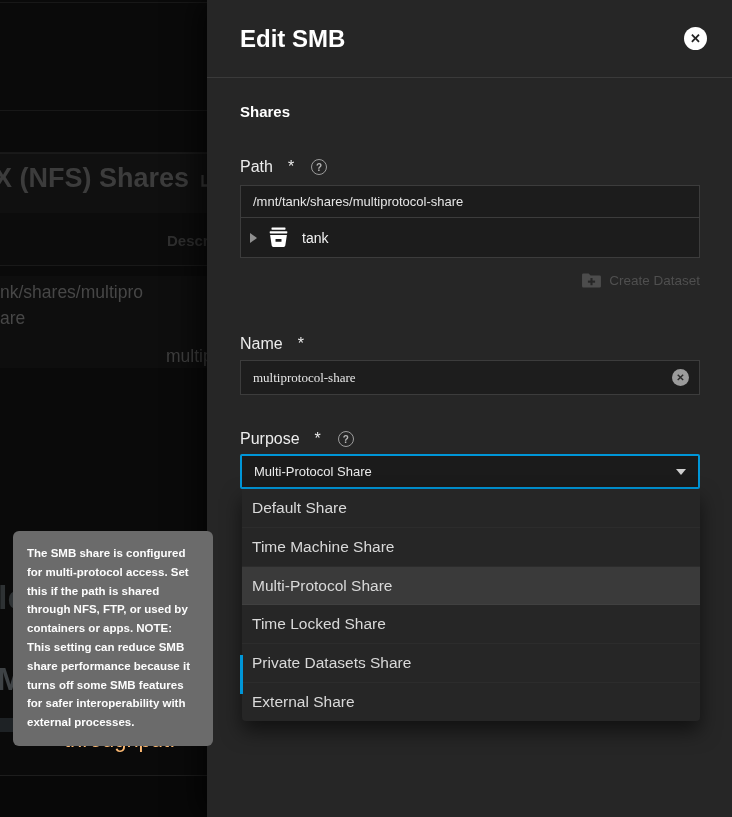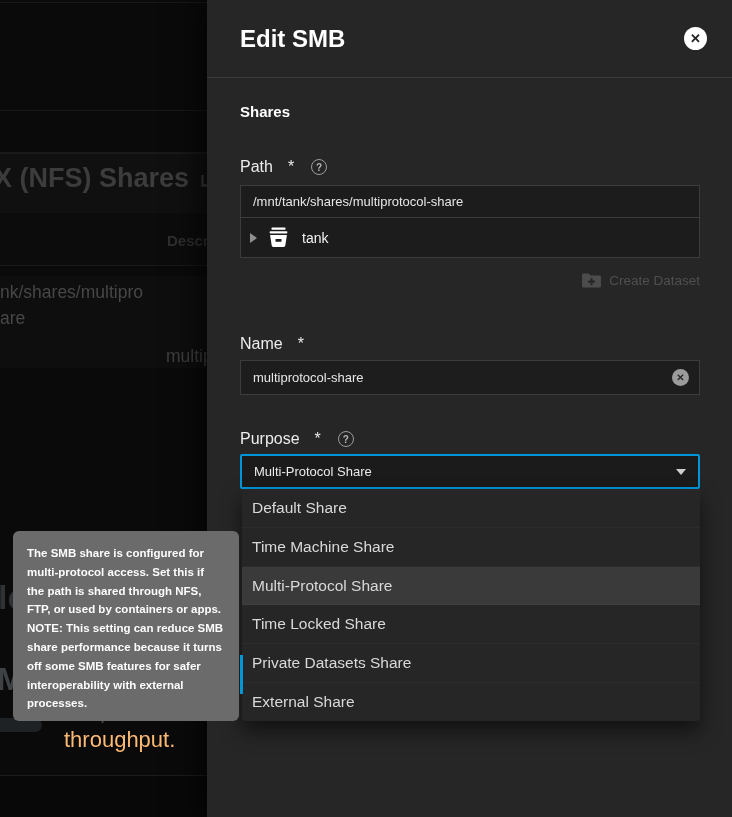--- a/index.html
+++ b/index.html
@@ -21,22 +21,22 @@
   .frag-lg1 { position:absolute; left:-2px; top:578px; font-size:34px; font-weight:700; color:#2e3234; }
   .frag-lg2 { position:absolute; left:-3px; top:661px; font-size:32px; font-weight:700; color:#3e4245; }
   .bg-dim1 { position:absolute; left:57px; top:664px; font-size:20px; color:#34383b; white-space:nowrap; }
   .bg-dim2 { position:absolute; left:57px; top:700px; font-size:20.5px; color:#42474b; white-space:nowrap; }
   .bg-dim3 { position:absolute; left:64px; top:727px; font-size:22px; color:#fdba74; white-space:nowrap; }
   .bg-pill { position:absolute; left:-14px; top:718px; width:56px; height:14px; border-radius:8px; background:#1e2225; }
   .bg-footer { position:absolute; left:0; top:775px; width:207px; height:42px; background:#080808; border-top:1px solid #1d1d1d; }
   .ext-ico svg { display:block; }
 
   
-  .tooltip { position:absolute; left:13px; top:531px; width:226px; z-index:30;
-    background:#6b6b6b; border-radius:6px; padding:13px 15px 8px 14px;
+  .tooltip { position:absolute; left:13px; top:531px; width:200px; z-index:30;
+    background:#6b6b6b; border-radius:6px; padding:13px 15px 14px 14px;
     color:#fdfdfd; font-size:11.5px; font-weight:700; line-height:18.8px; }
 
   
   .panel { position:absolute; left:207px; top:0; width:525px; height:817px; z-index:10;
     background:#262626; box-shadow:-10px 0 26px rgba(0,0,0,0.6); color:#e8e8e8; }
   .panel-header { height:78px; border-bottom:1px solid #3a3a3a; display:flex; align-items:center;
     padding:0 25px 0 33px;gap:41px; }
   .panel-title { font-size:24px; font-weight:700; color:#fff; flex:1; }
   .close-btn { width:23px; height:23px; border-radius:50%; background:#fff; color:#222;
     display:flex; align-items:center; justify-content:center; font-size:13px; font-weight:700; cursor:pointer; }
@@ -55,21 +55,21 @@
   .tree-row { height:39px; display:flex; align-items:center; padding-left:9px; gap:9px; cursor:pointer; }
   .tree-caret { width:0; height:0; border-left:7px solid #8f8f8f; border-top:5px solid transparent; border-bottom:5px solid transparent; }
   .tree-label { font-size:14px; color:#f2f2f2; margin-left:2px; }
 
   .create-ds { margin-top:11px; height:22px; display:flex; justify-content:flex-end; align-items:center; gap:7px; }
   .create-ds-label { font-size:13.5px; font-weight:400; color:#4f4f4f; }
 
   .name-label { margin-top:43px; }
   .name-input-wrap { position:relative; margin-top:6px; }
   .text-input { width:100%; height:35px; background:#1d1d1d; border:1px solid #3c3c3c;
-    color:#e6e6e6; font-size:13px; padding:0 30px 0 12px; font-family:Liberation Sans, sans-serif; outline:none; }
+    color:#e6e6e6; font-size:13px; padding:0 30px 0 12px; font-family:Liberation Serif, serif; outline:none; }
   .clear-btn { position:absolute; right:11px; top:9px; width:17px; height:17px; border-radius:50%;
     background:#9b9b9b; color:#2a2a2a; font-size:10px; font-weight:700;
     display:flex; align-items:center; justify-content:center; cursor:pointer; }
 
   .purpose-label { margin-top:34px; }
   .select-box { margin-top:5px; height:35px; border:2px solid #0096d8; border-radius:2px; background:#1b1b1b;
     display:flex; align-items:center; padding:0 12px; cursor:pointer; }
   .select-value { flex:1; font-size:13px; color:#eaeaea; }
   .select-arrow { width:0; height:0; border-top:6px solid #cfcfcf; border-left:5px solid transparent; border-right:5px solid transparent; }
 

